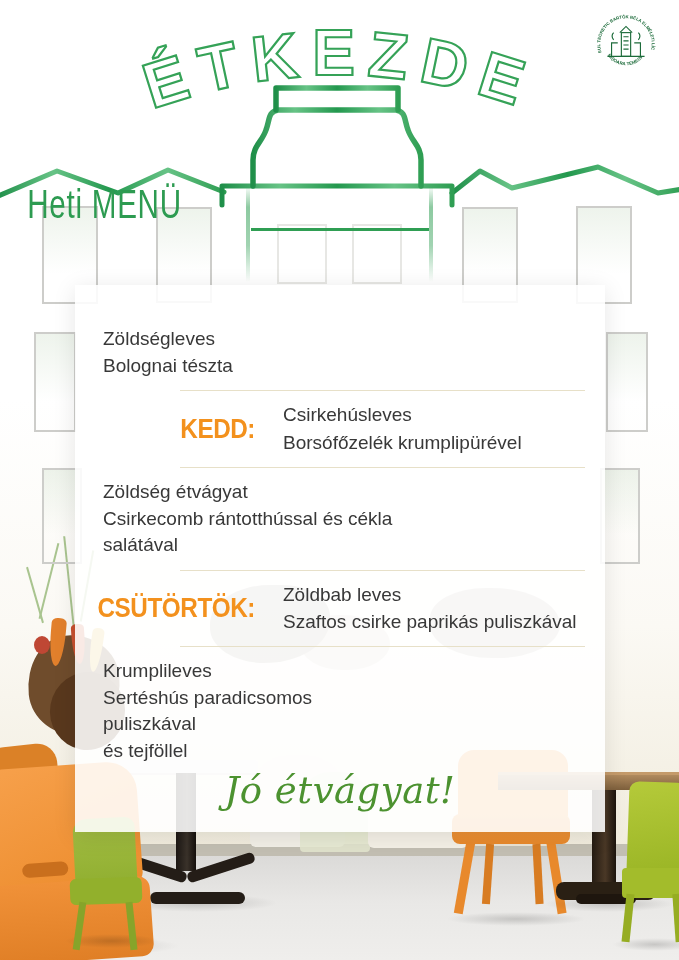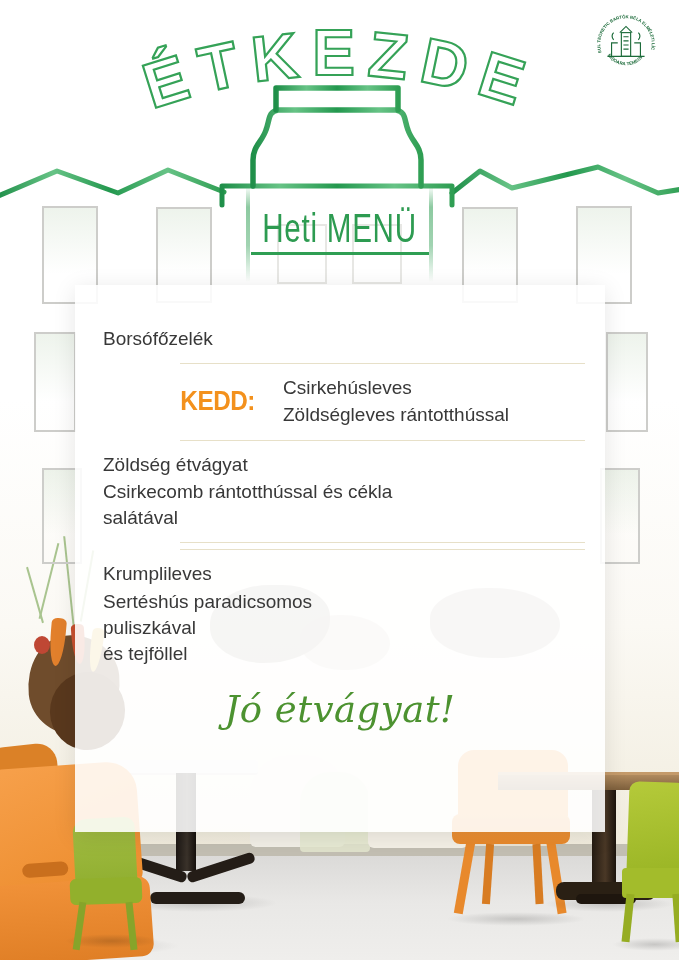--- a/index.html
+++ b/index.html
@@ -39,41 +39,41 @@
             background:linear-gradient(180deg, rgba(205,222,200,.35), rgba(255,255,255,0) 70%); }
   .window.faint { border-color:#e7e7e4; background:none; }
 
   .title-svg { position:absolute; left:0; top:6px; width:679px; height:150px; z-index:4; }
 
   .logo { position:absolute; right:20px; top:12px; width:66px; height:66px; z-index:6; }
 
   .sign-stroke { position:absolute; top:186px; width:4px; height:96px; z-index:3;
     background:linear-gradient(180deg, rgba(47,158,83,0) 0%, rgba(47,158,83,.55) 22%, rgba(47,158,83,.45) 62%, rgba(47,158,83,0) 100%); }
 
-  .subtitle { position:absolute; left:0; top:184px; width:100%; text-align:center; z-index:4;margin-top:24px; }
+  .subtitle { position:absolute; left:0; top:184px; width:100%; z-index:4; }
   .subtitle .txt { display:inline-block; transform:scaleX(.74); font-size:40px; font-weight:400;
                    letter-spacing:1px; color:#2d9b51; line-height:1; }
   .subtitle .rule { width:178px; height:3px; background:#2f9e53; margin:4px auto 0 auto; }
 
   .daterow { position:absolute; left:0; top:237px; width:100%; text-align:center; z-index:4;
              font-size:21px; font-weight:bold; color:#141414; letter-spacing:.2px; }
 
   
   .card { position:absolute; left:75px; top:285px; width:530px; height:547px; z-index:5;
           background:rgba(255,255,255,.88); box-shadow:0 4px 22px rgba(0,0,0,.10);
           box-sizing:border-box; padding-top:36px; }
   .menu-row { display:flex; align-items:center; padding:4px 0; }
   .day-label { width:180px; flex:0 0 180px; text-align:right; font-weight:bold; font-size:27px;
                color:#f3911d; letter-spacing:-.5px; }
   .day-label .lbl { display:inline-block; transform:scaleX(.9); transform-origin:right center; white-space:nowrap; }
   .dishes { margin-left:28px; max-width:305px; }
   .dish { font-size:19px; line-height:1.38; color:#383838; white-space:pre-line; margin:1px 0; }
   .divider { height:1px; background:#e7e0c8; margin:6px 20px 6px 105px; }
 
-  .closing { text-align:center; margin-top:16px; font-family:"DejaVu Serif", serif; font-style:italic;
+  .closing { text-align:center; font-family:"DejaVu Serif", serif; font-style:italic;
              font-size:37px; color:#4c9230; letter-spacing:.5px; }
 </style>
 </head>
 <body>
 
 <div class="poster">
 
   <div class="photo">
     <div class="wall"></div>
     <div class="skirt"></div>
@@ -218,43 +218,51 @@
   <div class="subtitle">
     <span class="txt">Heti MENÜ</span>
     <div class="rule"></div>
   </div>
 
 
   <div class="card">
 
     <div class="menu-row">
       <div class="dishes">
-        <div class="dish">Borsófőzelék</div>
+        <div class="dish">Zöldségleves</div>
+        <div class="dish">Bolognai tészta</div>
       </div>
     </div>
     <div class="divider"></div>
 
     <div class="menu-row">
       <div class="day-label"><span class="lbl">KEDD:</span></div>
       <div class="dishes">
         <div class="dish">Csirkehúsleves</div>
-        <div class="dish">Zöldségleves rántotthússal</div>
+        <div class="dish">Borsófőzelék krumplipürével</div>
       </div>
     </div>
     <div class="divider"></div>
 
     <div class="menu-row">
       <div class="dishes">
         <div class="dish">Zöldség étvágyat</div>
         <div class="dish">Csirkecomb rántotthússal és cékla
 salátával</div>
       </div>
     </div>
     <div class="divider"></div>
 
+    <div class="menu-row">
+      <div class="day-label"><span class="lbl">CSÜTÖRTÖK:</span></div>
+      <div class="dishes">
+        <div class="dish">Zöldbab leves</div>
+        <div class="dish">Szaftos csirke paprikás puliszkával</div>
+      </div>
+    </div>
     <div class="divider"></div>
 
     <div class="menu-row">
       <div class="dishes">
         <div class="dish">Krumplileves</div>
         <div class="dish">Sertéshús paradicsomos puliszkával
 és tejföllel</div>
       </div>
     </div>
 

